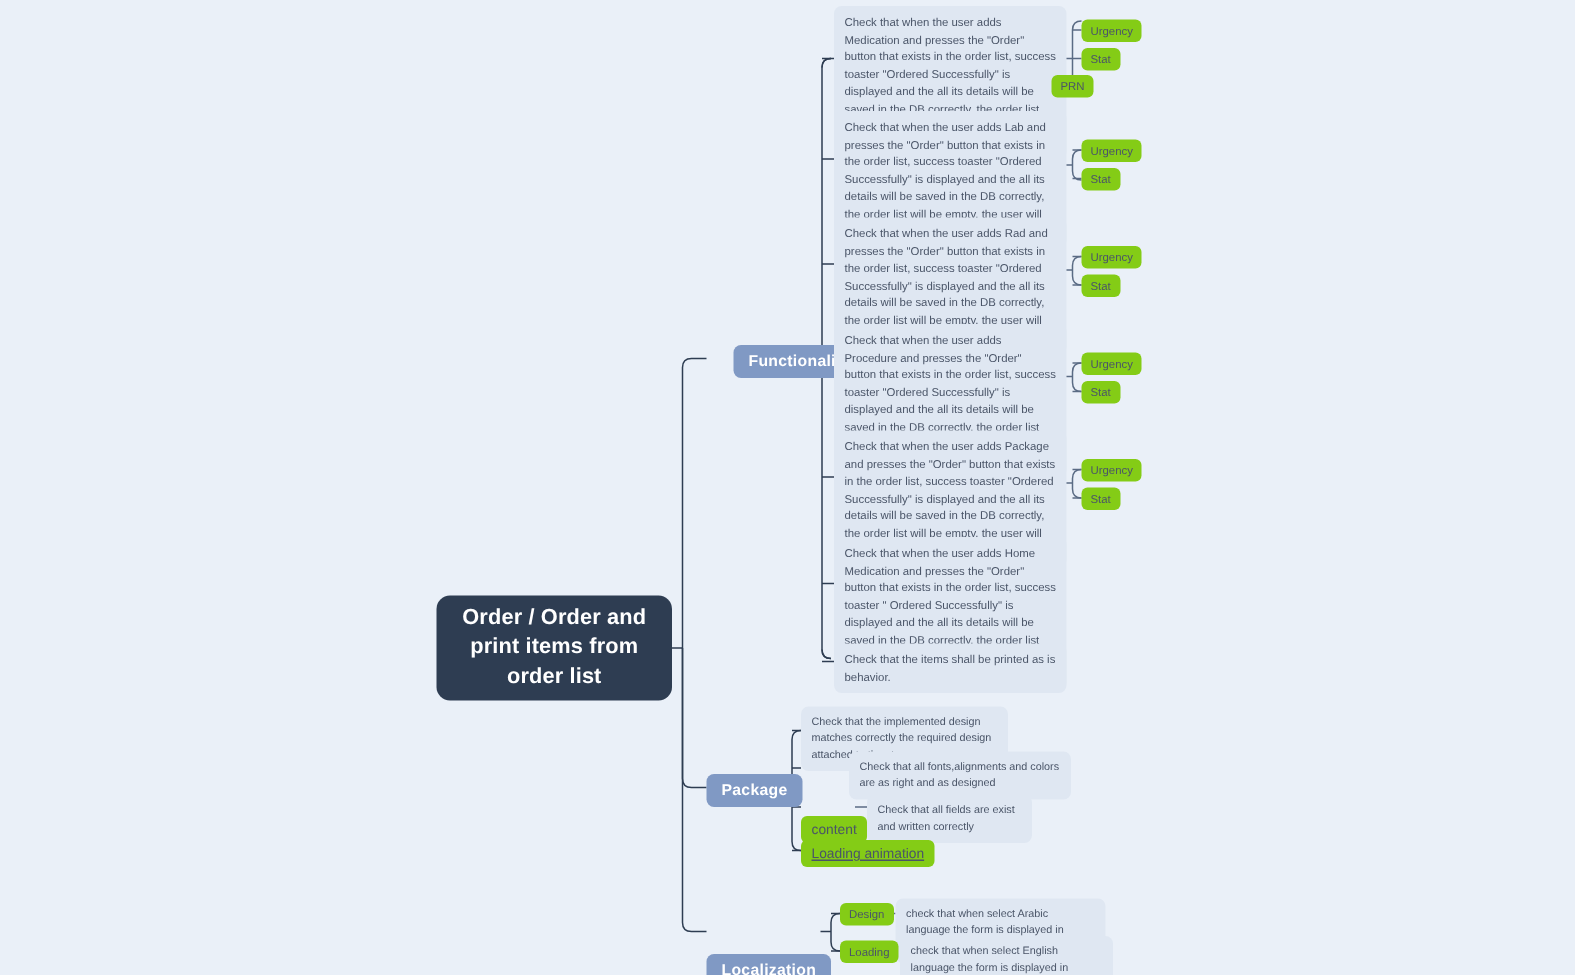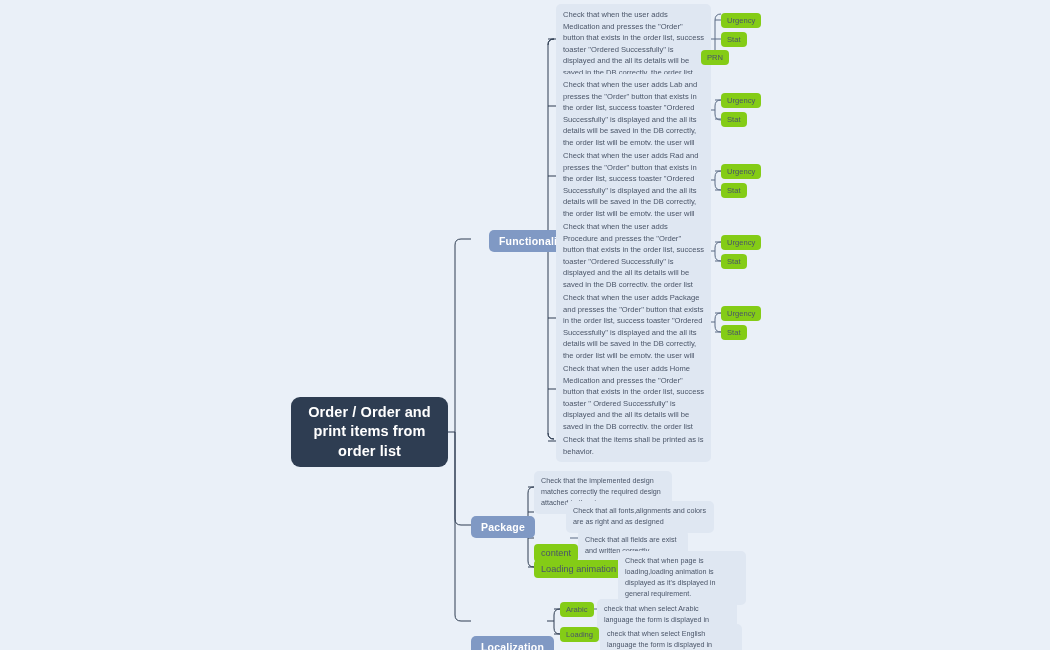--- a/index.html
+++ b/index.html
@@ -167,24 +167,23 @@
   <div class="card" style="left:556px;top:429px;width:155px;">Check that the items shall be printed as is behavior.</div>
 
   <div class="pill" style="left:471px;top:516px;">Package</div>
 
   <div class="card sm" style="left:534px;top:471px;width:138px;">Check that the implemented design matches correctly the required design attached to the story</div>
   <div class="card sm" style="left:534px;top:501px;width:148px;margin-left:32px;">Check that all fonts,alignments and colors are as right and as designed</div>
 
   <div class="chip big" style="left:534px;top:544px;">content</div>
   <div class="card sm" style="left:578px;top:530px;width:110px;">Check that all fields are exist and written correctly</div>
 
-  <div class="chip big" style="left:534px;top:560px;">Loading animation</div>
-  <div class="card sm" style="left:618px;top:551px;width:128px;">Check that when page is loading,loading animation is displayed as it's displayed in general requirement.</div>
+  <div class="chip big" style="left:534px;top:560px;text-decoration:underline;">Loading animation</div>
 
   <div class="pill" style="left:471px;top:636px;">Localization</div>
 
-  <div class="chip" style="left:560px;top:602px;">Arabic</div>
+  <div class="chip" style="left:560px;top:602px;">Design</div>
   <div class="card sm" style="left:597px;top:599px;width:140px;">check that when select Arabic language the form is displayed in Arabic lang</div>
 
   <div class="chip" style="left:560px;top:627px;">Loading</div>
   <div class="card sm" style="left:600px;top:624px;width:142px;">check that when select English language the form is displayed in English lang</div>
 
 </div>
 
 </body></html>

